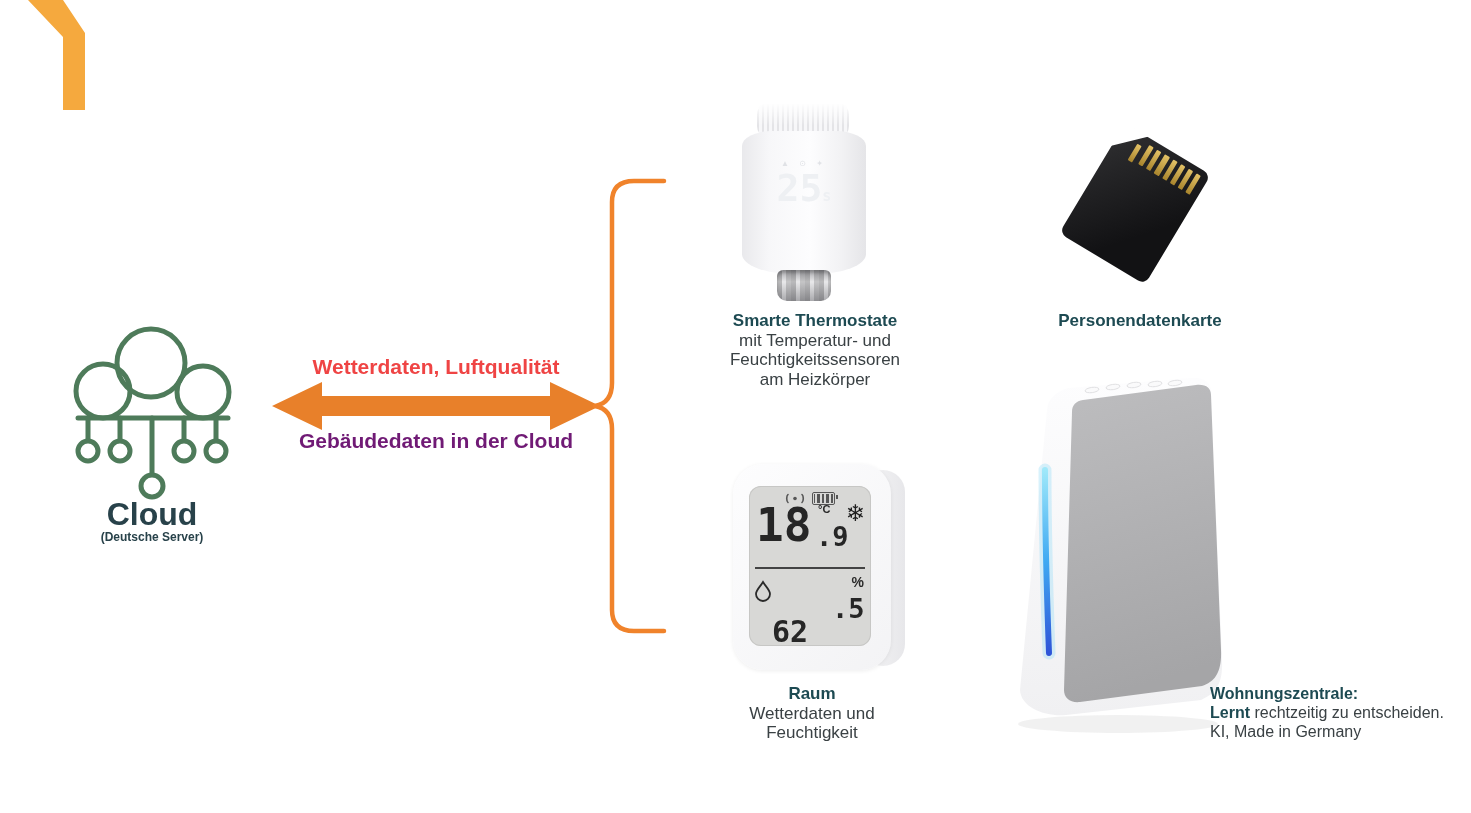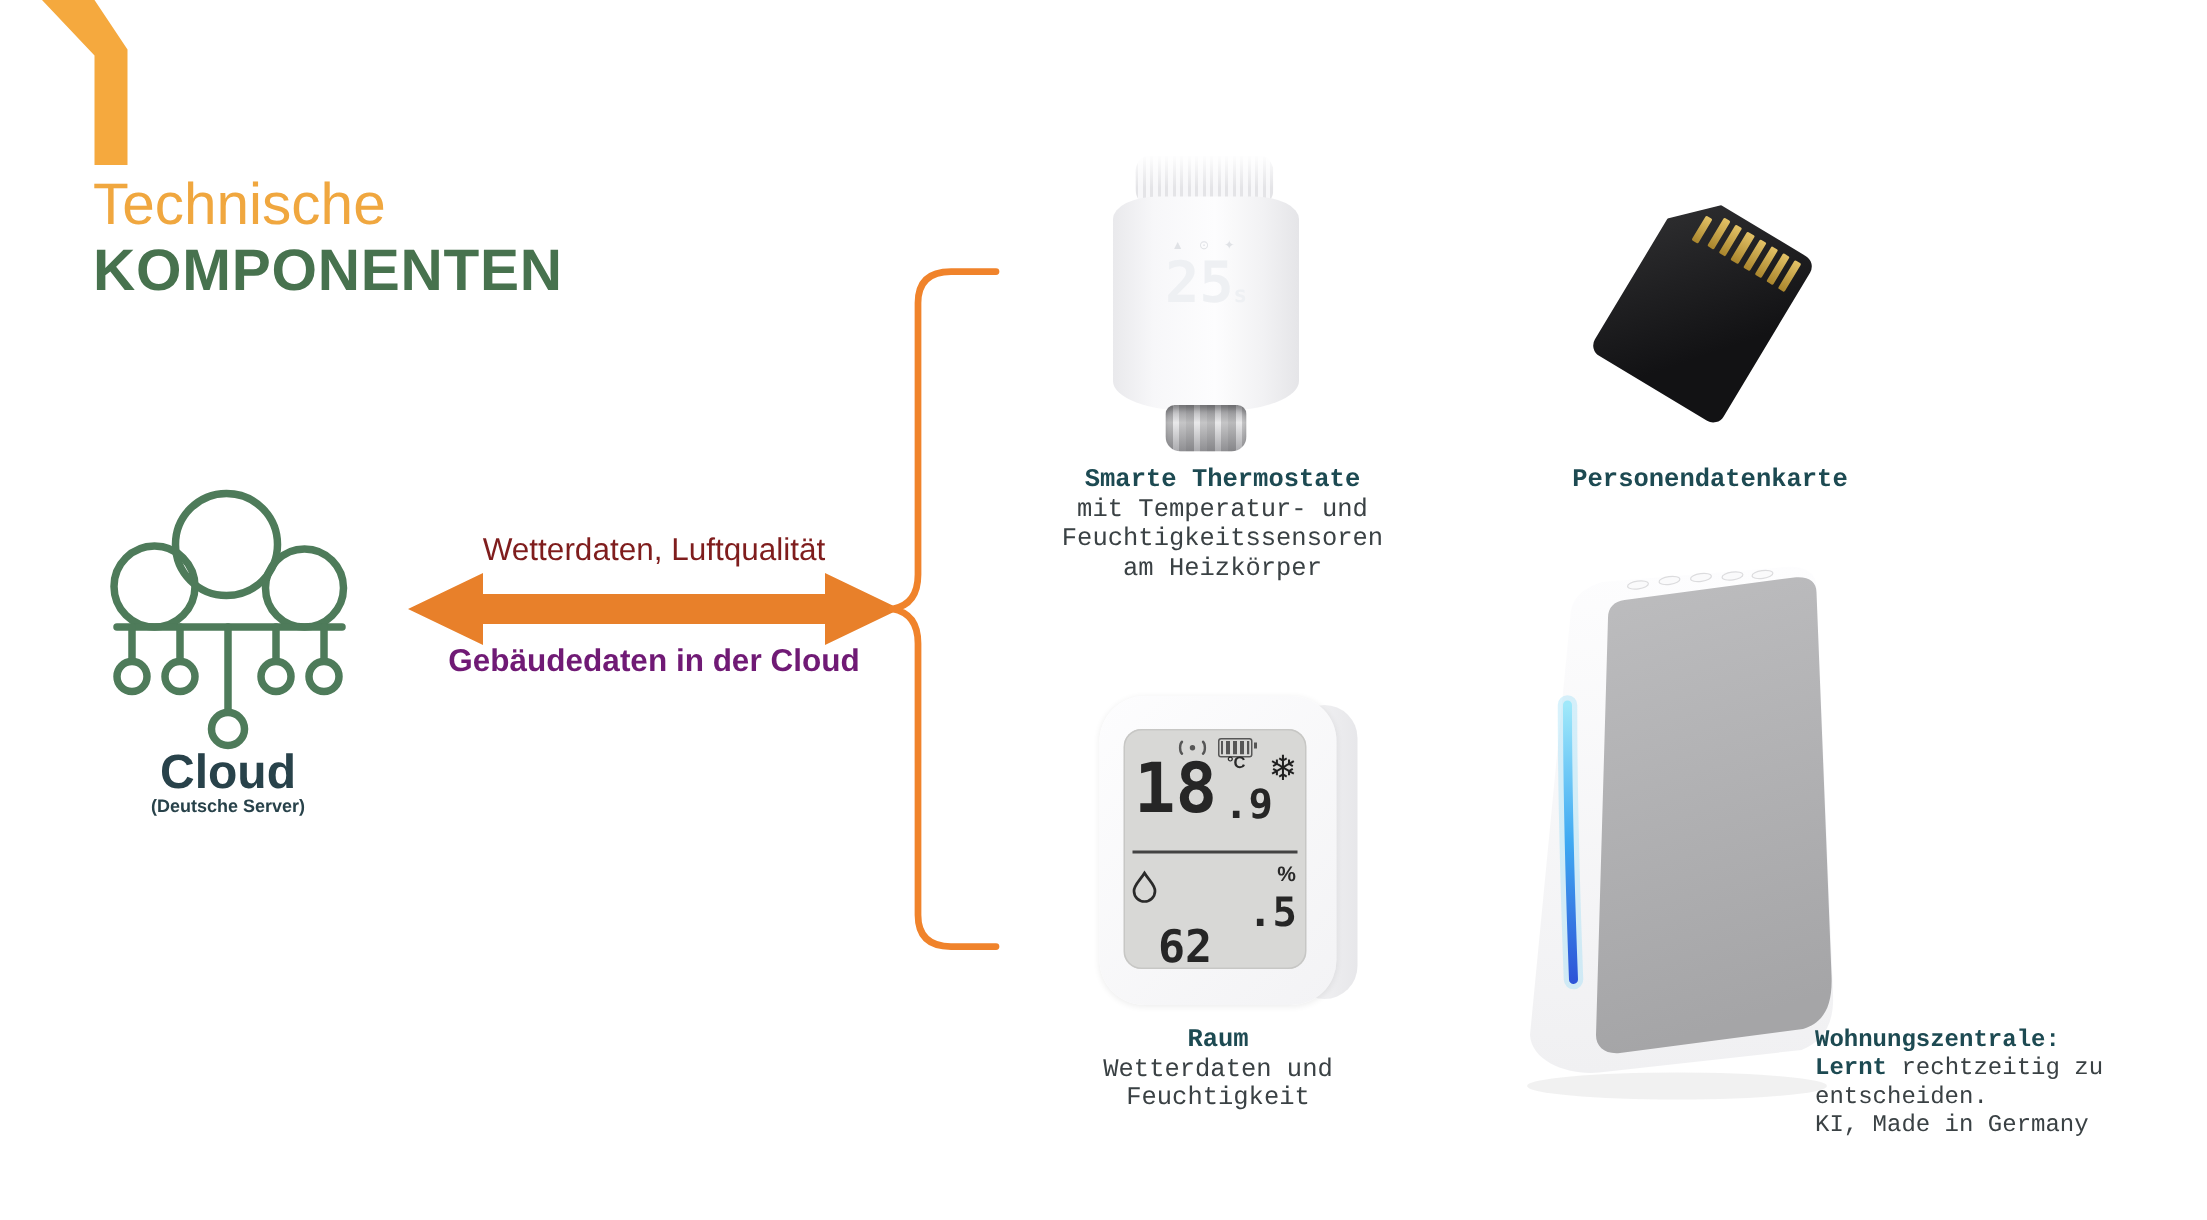--- a/index.html
+++ b/index.html
@@ -15,21 +15,21 @@
   
   .cloud-svg{position:absolute;left:55px;top:325px;width:200px;height:190px;}
   .cloud-label{position:absolute;left:57px;top:501px;width:190px;text-align:center;}
   .cloud-label .l1{font-size:32px;font-weight:700;color:#28424A;line-height:26px;}
   .cloud-label .l2{font-size:12px;font-weight:700;color:#28424A;line-height:20px;}
 
   
   .arrow-svg{position:absolute;left:265px;top:378px;width:345px;height:56px;}
   .brace-svg{position:absolute;left:560px;top:170px;width:120px;height:475px;}
   .exch-top{position:absolute;left:276px;top:355px;width:320px;text-align:center;
-            font-size:21px;font-weight:400;color:#7f1d1d;}
+            font-size:21px;font-weight:700;color:#ef4444;}
   .exch-bottom{position:absolute;left:276px;top:429px;width:320px;text-align:center;
             font-size:21px;font-weight:700;color:#701a75;}
 
   
   .thermo{position:absolute;left:740px;top:100px;width:130px;height:205px;}
   .thermo-knob{position:absolute;left:17px;top:4px;width:92px;height:33px;
       border-radius:9px/11px;
       background:linear-gradient(180deg,rgba(255,255,255,.95),rgba(255,255,255,0) 65%),
                  repeating-linear-gradient(90deg,#E4E4E7 0 2px,#F7F7F9 2px 5px);}
   .thermo-body{position:absolute;left:2px;top:31px;width:124px;height:143px;
@@ -79,40 +79,36 @@
   .lcd-divider{position:absolute;left:6px;right:6px;top:81px;height:2px;background:#434343;}
   .h-int{position:absolute;left:23px;top:88px;font-size:30px;line-height:46px;margin-top:35px;}
   .h-dec{position:absolute;left:83px;top:109px;font-size:27px;line-height:27px;}
   .h-unit{position:absolute;right:7px;top:88px;font-size:14px;font-weight:700;color:#2a2a2a;}
   .drop-svg{position:absolute;left:5px;top:94px;}
 
   
   .hub-svg{position:absolute;left:995px;top:360px;width:265px;height:390px;}
 
   
-  .lbl{position:absolute;text-align:center;font-size:17px;line-height:19.5px;color:#3A4144;font-family:Liberation Mono, monospace;}
+  .lbl{position:absolute;text-align:center;font-size:17px;line-height:19.5px;color:#3A4144;}
   .lbl .strong{font-weight:700;color:#1D4A52;}
   .lbl-thermo{left:705px;top:311px;width:220px;}
   .lbl-card{left:1040px;top:311px;width:200px;}
   .lbl-sensor{left:717px;top:684px;width:190px;}
   .lbl-hub{left:1210px;top:684px;width:250px;text-align:left;font-size:16px;line-height:19px;}
 </style>
 </head>
 <body>
 
 <div class="slide">
 
   <svg class="logo-svg" viewBox="0 0 120 120">
     <polygon points="28,0 63,0 85,33 85,110 63,110 63,37" fill="#F5A93E"></polygon>
   </svg>
 
-  <div class="title-block">
-    <div class="title-1">Technische</div>
-    <div class="title-2">KOMPONENTEN</div>
-  </div>
 
   <svg class="cloud-svg" viewBox="55 325 200 190">
     <g fill="none" stroke="#4E7B5A" stroke-width="5" stroke-linecap="round">
       <circle cx="103" cy="391" r="27"></circle>
       <circle cx="151" cy="363" r="34"></circle>
       <circle cx="203" cy="392" r="26"></circle>
       <line x1="78" y1="418" x2="228" y2="418"></line>
       <line x1="88" y1="418" x2="88" y2="441"></line>
       <line x1="120" y1="418" x2="120" y2="441"></line>
       <line x1="152" y1="418" x2="152" y2="475"></line>

